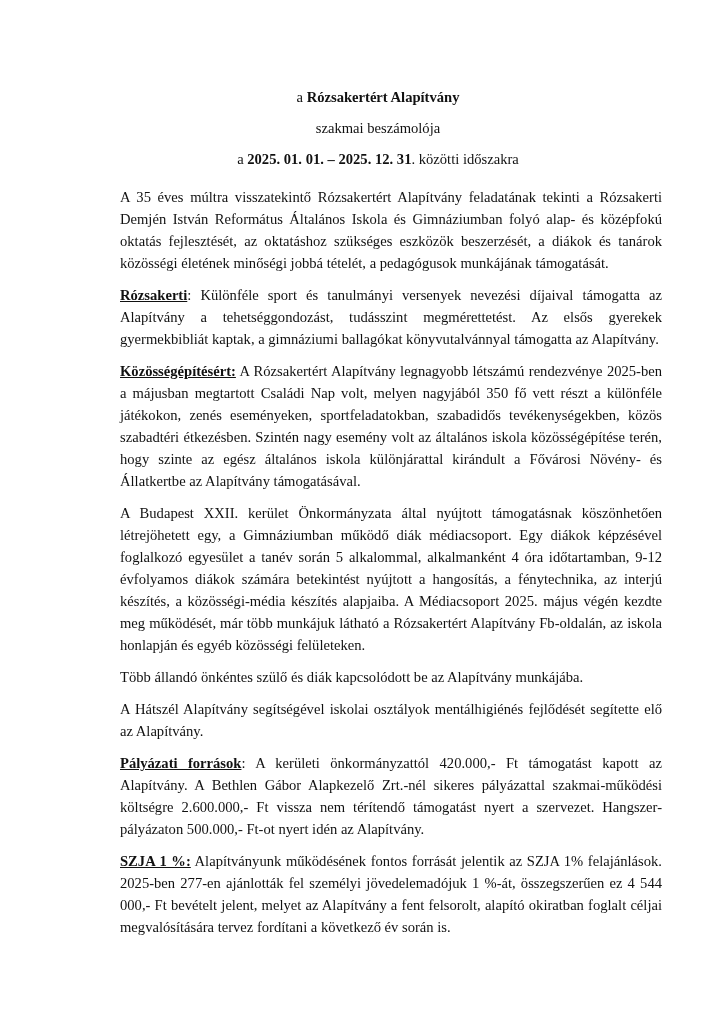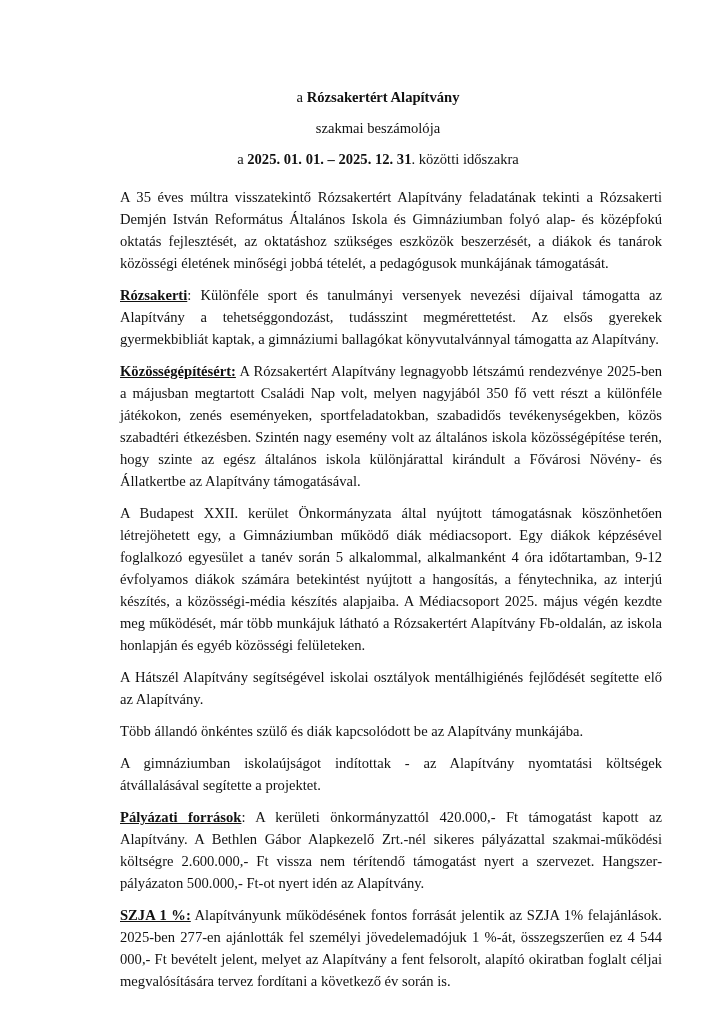--- a/index.html
+++ b/index.html
@@ -26,19 +26,18 @@
     <div class="hline"><span>a </span><b>Rózsakertért Alapítvány</b></div>
     <div class="hline">szakmai beszámolója</div>
     <div class="hline"><span>a </span><b>2025. 01. 01. – 2025. 12. 31</b><span>. közötti időszakra</span></div>
   </div>
 
   <div class="body">
     <p>A 35 éves múltra visszatekintő Rózsakertért Alapítvány feladatának tekinti a Rózsakerti Demjén István Református Általános Iskola és Gimnáziumban folyó alap- és középfokú oktatás fejlesztését, az oktatáshoz szükséges eszközök beszerzését, a diákok és tanárok közösségi életének minőségi jobbá tételét, a pedagógusok munkájának támogatását.</p>
     <p><span class="lbl">Rózsakerti</span><span>:  Különféle sport és tanulmányi versenyek nevezési díjaival támogatta az Alapítvány a tehetséggondozást, tudásszint megmérettetést.  Az elsős gyerekek gyermekbibliát kaptak, a gimnáziumi ballagókat könyvutalvánnyal támogatta az Alapítvány.</span></p>
     <p><span class="lbl">Közösségépítésért:</span><span> A Rózsakertért Alapítvány legnagyobb létszámú rendezvénye 2025-ben a májusban megtartott Családi Nap volt, melyen nagyjából 350 fő vett részt a különféle játékokon, zenés eseményeken, sportfeladatokban, szabadidős tevékenységekben, közös szabadtéri étkezésben. Szintén nagy esemény volt az általános iskola közösségépítése terén, hogy szinte az egész általános iskola különjárattal kirándult a Fővárosi Növény- és Állatkertbe az Alapítvány támogatásával.</span></p>
     <p>A Budapest XXII. kerület Önkormányzata által nyújtott támogatásnak köszönhetően létrejöhetett egy, a Gimnáziumban működő diák médiacsoport. Egy diákok képzésével foglalkozó egyesület a tanév során 5 alkalommal, alkalmanként 4 óra időtartamban, 9-12 évfolyamos diákok számára betekintést nyújtott a hangosítás, a fénytechnika, az interjú készítés, a közösségi-média készítés alapjaiba.  A Médiacsoport 2025. május végén kezdte meg működését, már több munkájuk látható a Rózsakertért Alapítvány Fb-oldalán, az iskola honlapján és egyéb közösségi felületeken.</p>
+    <p>Több állandó önkéntes szülő és diák kapcsolódott be az Alapítvány munkájába.</p>
     <p>A Hátszél Alapítvány segítségével iskolai osztályok mentálhigiénés fejlődését segítette elő az Alapítvány.</p>
-    <p>Több állandó önkéntes szülő és diák kapcsolódott be az Alapítvány munkájába.</p>
-    <p>A gimnáziumban iskolaújságot indítottak - az Alapítvány nyomtatási költségek átvállalásával segítette a projektet.</p>
     <p><span class="lbl">Pályázati források</span><span>: A kerületi önkormányzattól 420.000,- Ft támogatást kapott az Alapítvány. A Bethlen Gábor Alapkezelő Zrt.-nél sikeres pályázattal szakmai-működési költségre 2.600.000,- Ft vissza nem térítendő támogatást nyert a szervezet. Hangszer-pályázaton 500.000,- Ft-ot nyert idén az Alapítvány.</span></p>
     <p><span class="lbl">SZJA 1 %:</span><span>  Alapítványunk működésének fontos forrását jelentik az SZJA 1% felajánlások. 2025-ben 277-en ajánlották fel személyi jövedelemadójuk 1 %-át, összegszerűen ez 4 544 000,- Ft bevételt jelent, melyet az Alapítvány a fent felsorolt, alapító okiratban foglalt céljai megvalósítására tervez fordítani a következő év során is.</span></p>
   </div>
 </div>
 
 </body></html>

